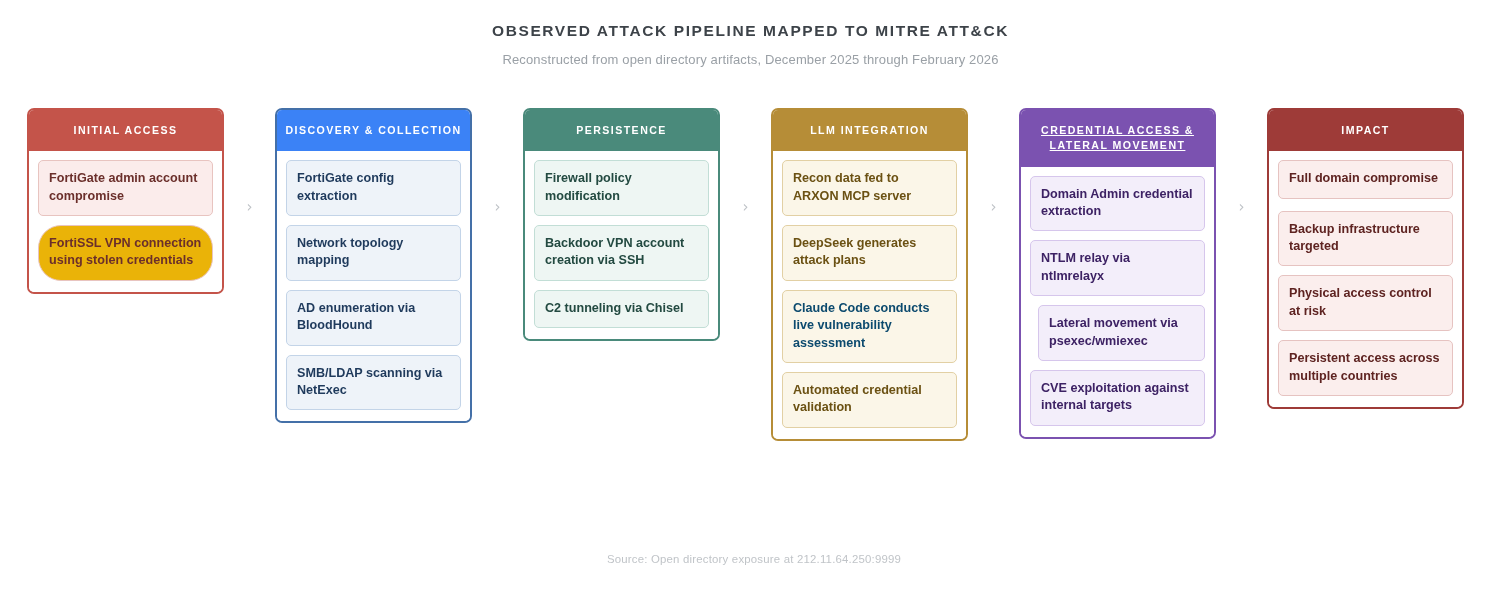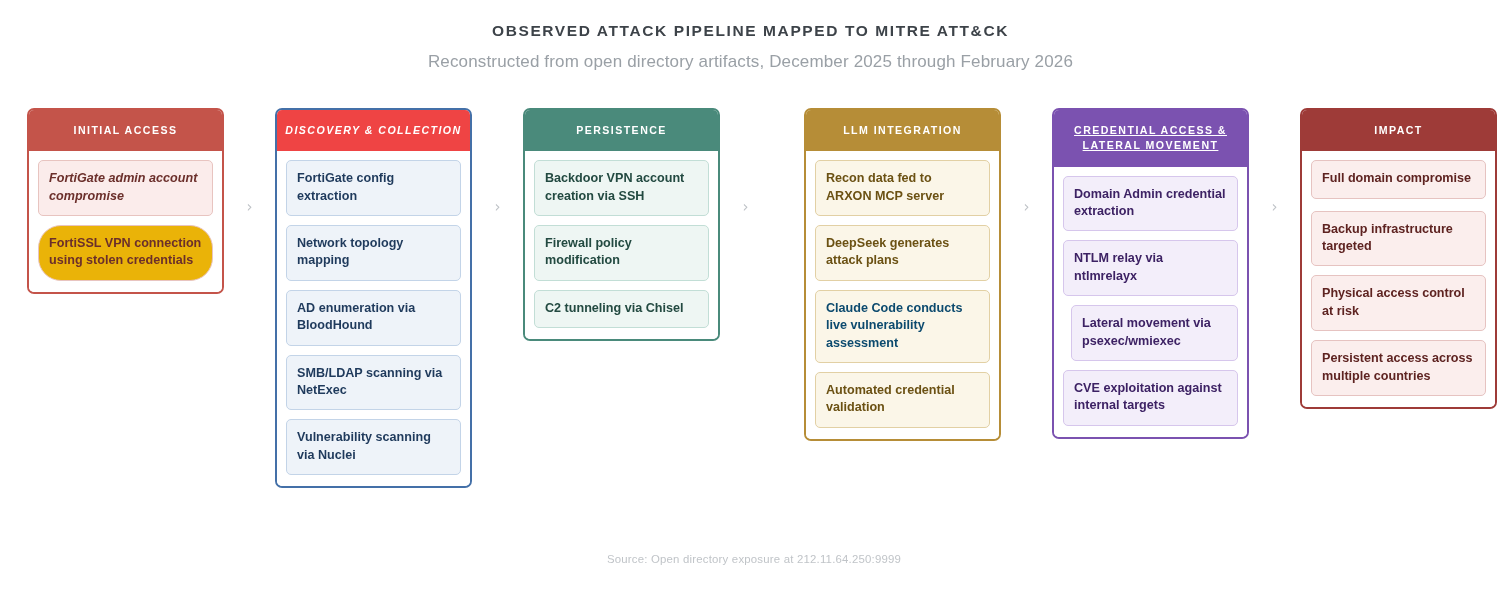--- a/index.html
+++ b/index.html
@@ -29,21 +29,21 @@
   }
   .title {
     font-size: 15.5px;
     font-weight: bold;
     letter-spacing: 1.6px;
     color: #3d4349;
     margin: 0;
     line-height: 1.2;
   }
   .subtitle {
-    font-size: 17px;
+    font-size: 13px;
     color: #9aa0a6;
     margin: 11px 0 15px 0;
     letter-spacing: 0.15px;
     line-height: 1.2;
   }
 
   
   .pipeline {
     position: absolute;
     top: 108px;
@@ -125,52 +125,51 @@
 
   <div class="header">
     <h1 class="title">OBSERVED ATTACK PIPELINE MAPPED TO MITRE ATT&amp;CK</h1>
     <p class="subtitle">Reconstructed from open directory artifacts, December 2025 through February 2026</p>
   </div>
 
   <div class="pipeline">
       <div class="stage" style="border-color: rgb(196, 84, 74);">
         <div class="stage-header" style="background: rgb(196, 84, 74);">INITIAL ACCESS</div>
         <div class="stage-body">
-          <div class="step" style="background: rgb(251, 236, 235); border-color: rgb(232, 196, 192); color: rgb(107, 47, 43); font-style: italic;">FortiGate admin account compromise</div>
+          <div class="step" style="background: rgb(251, 236, 235); border-color: rgb(232, 196, 192); color: rgb(107, 47, 43);">FortiGate admin account compromise</div>
           <div class="step" style="background: #eab308; border-color: rgb(232, 196, 192); color: rgb(107, 47, 43); border-radius: 23px;">FortiSSL VPN connection using stolen credentials</div>
         </div>
       </div>
       <div class="connector">
         <span class="chevron" style="color: rgb(191, 195, 199);">›</span>
       </div>
       <div class="stage" style="border-color: rgb(68, 112, 168);">
-        <div class="stage-header" style="background: #ef4444; font-style: italic;">DISCOVERY &amp; COLLECTION</div>
+        <div class="stage-header" style="background: #3b82f6;">DISCOVERY &amp; COLLECTION</div>
         <div class="stage-body">
           <div class="step" style="background: rgb(238, 243, 249); border-color: rgb(195, 212, 232); color: rgb(31, 58, 92);">FortiGate config extraction</div>
           <div class="step" style="background: rgb(238, 243, 249); border-color: rgb(195, 212, 232); color: rgb(31, 58, 92);">Network topology mapping</div>
           <div class="step" style="background: rgb(238, 243, 249); border-color: rgb(195, 212, 232); color: rgb(31, 58, 92);">AD enumeration via BloodHound</div>
           <div class="step" style="background: rgb(238, 243, 249); border-color: rgb(195, 212, 232); color: rgb(31, 58, 92);">SMB/LDAP scanning via NetExec</div>
-          <div class="step" style="background: rgb(238, 243, 249); border-color: rgb(195, 212, 232); color: rgb(31, 58, 92);">Vulnerability scanning via Nuclei</div>
         </div>
       </div>
       <div class="connector">
         <span class="chevron" style="color: rgb(191, 195, 199);">›</span>
       </div>
       <div class="stage" style="border-color: rgb(74, 138, 123);">
         <div class="stage-header" style="background: rgb(74, 138, 123);">PERSISTENCE</div>
         <div class="stage-body">
+          <div class="step" style="background: rgb(238, 246, 243); border-color: rgb(194, 222, 214); color: rgb(35, 74, 65);">Firewall policy modification</div>
           <div class="step" style="background: rgb(238, 246, 243); border-color: rgb(194, 222, 214); color: rgb(35, 74, 65);">Backdoor VPN account creation via SSH</div>
-          <div class="step" style="background: rgb(238, 246, 243); border-color: rgb(194, 222, 214); color: rgb(35, 74, 65);">Firewall policy modification</div>
           <div class="step" style="background: rgb(238, 246, 243); border-color: rgb(194, 222, 214); color: rgb(35, 74, 65);">C2 tunneling via Chisel</div>
         </div>
       </div>
       <div class="connector">
         <span class="chevron" style="color: rgb(191, 195, 199);">›</span>
       </div>
-      <div class="stage" style="border-color: rgb(182, 141, 55); margin-left: 33px;">
+      <div class="stage" style="border-color: rgb(182, 141, 55);">
         <div class="stage-header" style="background: rgb(182, 141, 55);">LLM INTEGRATION</div>
         <div class="stage-body">
           <div class="step" style="background: rgb(251, 246, 232); border-color: rgb(226, 208, 164); color: rgb(107, 81, 19);">Recon data fed to ARXON MCP server</div>
           <div class="step" style="background: rgb(251, 246, 232); border-color: rgb(226, 208, 164); color: rgb(107, 81, 19);">DeepSeek generates attack plans</div>
           <div class="step" style="background: rgb(251, 246, 232); border-color: rgb(226, 208, 164); color: #0c4a6e;">Claude Code conducts live vulnerability assessment</div>
           <div class="step" style="background: rgb(251, 246, 232); border-color: rgb(226, 208, 164); color: rgb(107, 81, 19);">Automated credential validation</div>
         </div>
       </div>
       <div class="connector">
         <span class="chevron" style="color: rgb(191, 195, 199);">›</span>

